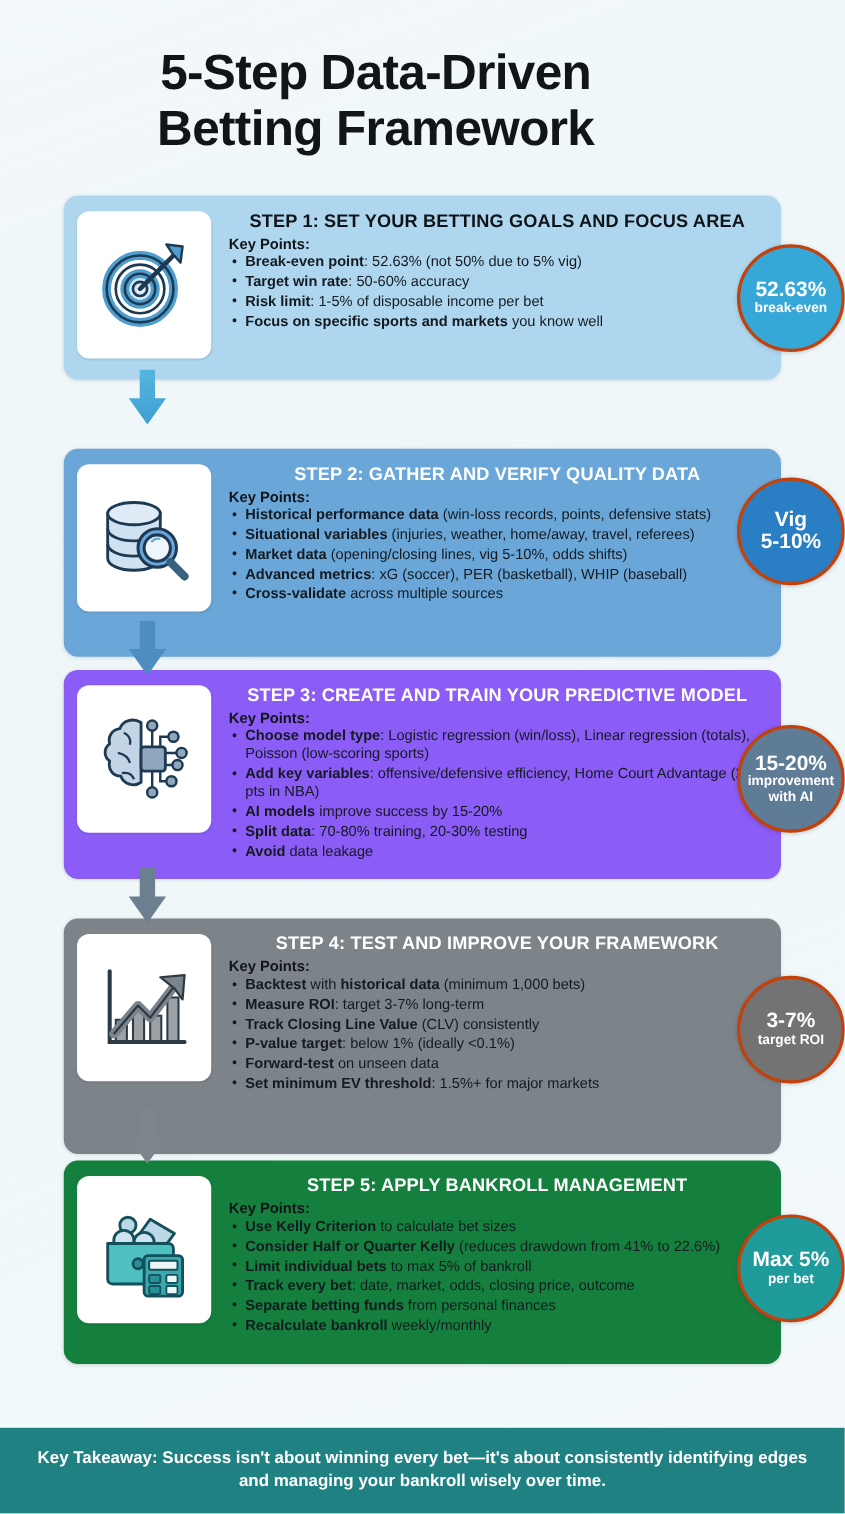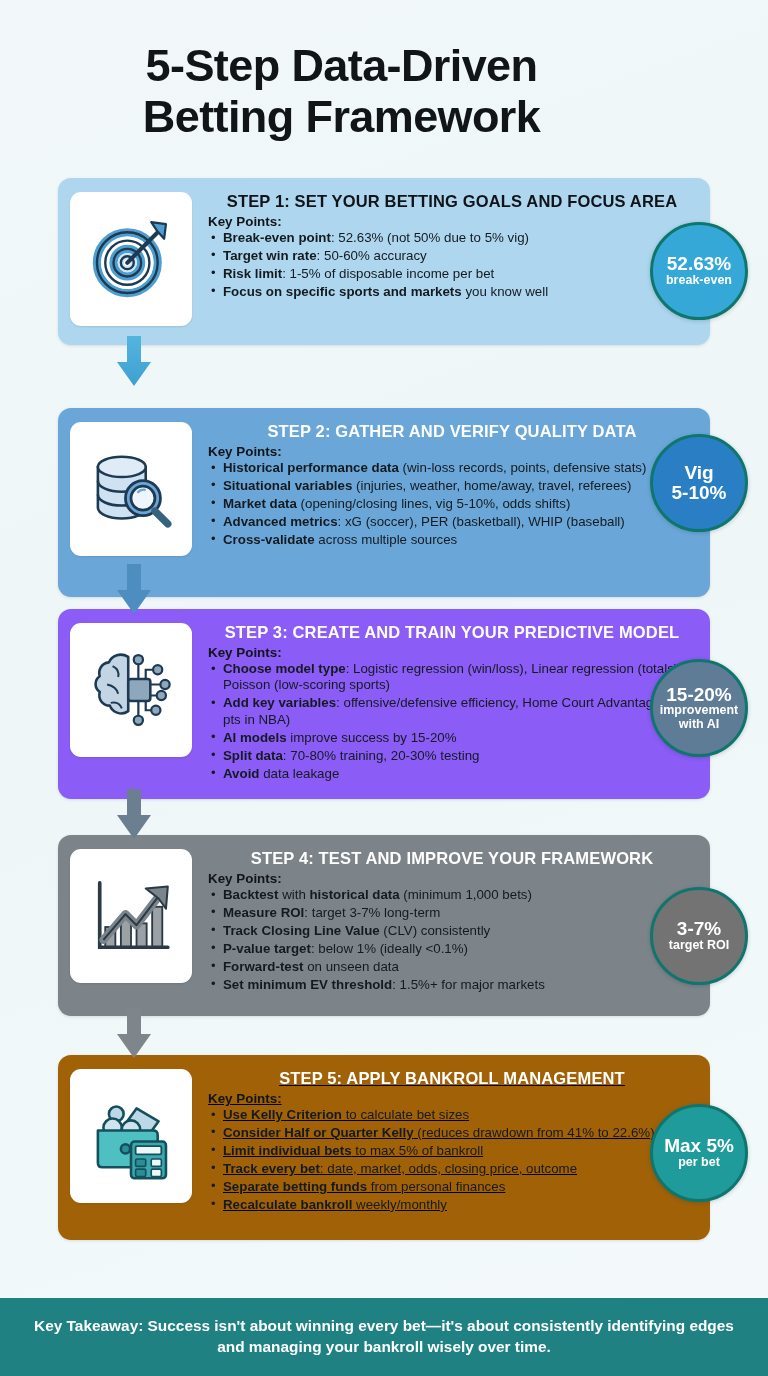--- a/index.html
+++ b/index.html
@@ -58,28 +58,28 @@
 
   
   .card.s1 { background: #aed7ef; }
   .card.s1 .step-title { color: #101418; }
   .card.s2 { background: #6aa7d8; }
   .card.s2 .step-title { color: #ffffff; }
   .card.s3 { background: #8b5cf6; }
   .card.s3 .step-title { color: #ffffff; }
   .card.s4 { background: #7d8489; }
   .card.s4 .step-title { color: #ffffff; }
-  .card.s5 { background: #a16207; text-decoration: underline; }
+  .card.s5 { background: #15803d; }
   .card.s5 .step-title { color: #ffffff; }
 
   
   .badge {
-    position: absolute; right: 20px;
+    position: absolute; right: 0;
     width: 98px; height: 98px; border-radius: 50%;
-    border: 3px solid #0f766e;
+    border: 3px solid #c2410c;
     display: flex; flex-direction: column;
     align-items: center; justify-content: center;
     color: #ffffff; text-align: center;
     box-shadow: 0 1px 4px rgba(20,40,60,.22);
     z-index: 5;
   }
   .badge .big { font-size: 19px; font-weight: 700; line-height: 1.05; }
   .badge .sub { font-size: 12.5px; font-weight: 700; line-height: 1.08; }
 
   
@@ -240,21 +240,21 @@
         <li><b>Avoid</b><span> data leakage</span></li>
       </ul>
     </div>
   </div>
   <div class="badge" style="top:659px;background:#5f7c96">
     <span class="big">15-20%</span>
     <span class="sub" style="white-space:pre-line">improvement
 with AI</span>
   </div>
 
-  <div class="card s4" style="top:835px;height:181px">
+  <div class="card s4" style="top:835px;height:214px">
     <div class="icon-box">
       <svg viewBox="0 0 100 100">
         <g fill="#9ba1a5" stroke="#2b3a45" stroke-width="2">
           <rect x="22" y="62" width="11" height="22"></rect>
           <rect x="39" y="52" width="11" height="32"></rect>
           <rect x="56" y="58" width="11" height="26"></rect>
           <rect x="73" y="40" width="11" height="44"></rect>
         </g>
         <path d="M16 14 V84 H90" fill="none" stroke="#2b3a45" stroke-width="4" stroke-linecap="round"></path>
         <path d="M20 76 L44 48 L56 60 L82 26" fill="none" stroke="#7b848b" stroke-width="9" stroke-linejoin="round" stroke-linecap="round"></path>

